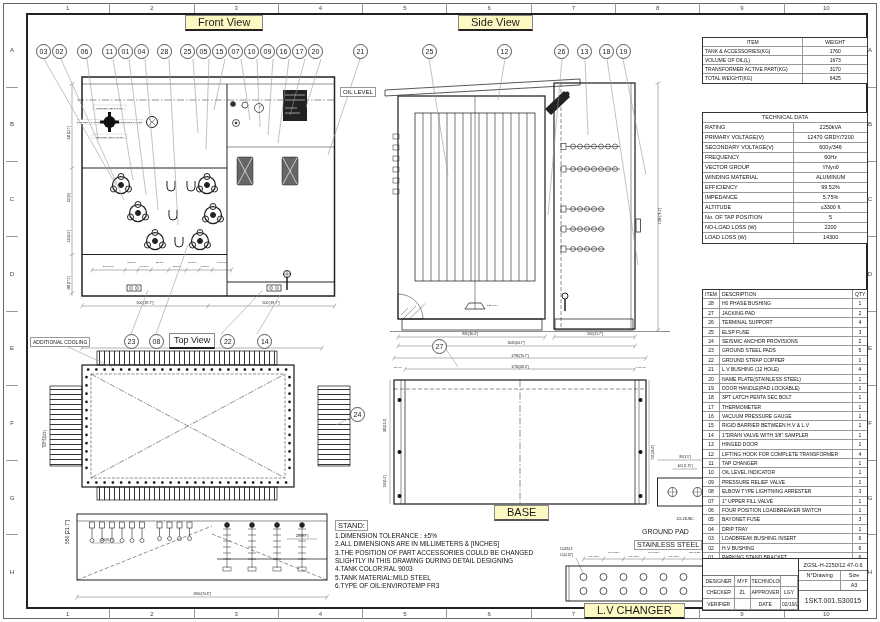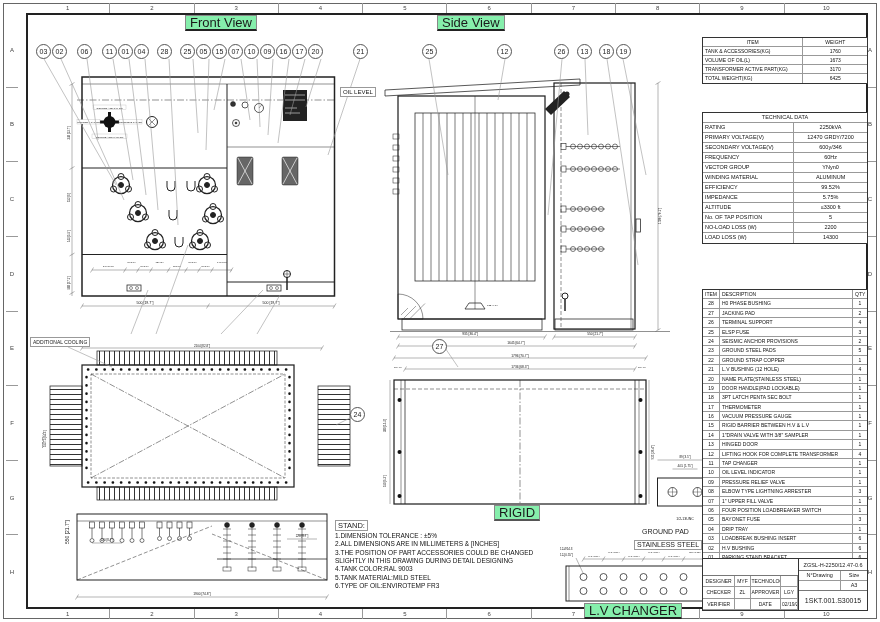--- a/index.html
+++ b/index.html
@@ -10,21 +10,21 @@
   
   .grid-top,.grid-bottom{position:absolute;left:26px;width:842px;height:10px;display:flex}
   .grid-top{top:3px}.grid-bottom{bottom:3px}
   .grid-top span,.grid-bottom span{flex:1;text-align:center;font-size:6px;line-height:10px;color:#444;border-right:1px solid #999}
   .grid-top span:last-child,.grid-bottom span:last-child{border-right:none}
   .grid-left,.grid-right{position:absolute;top:13px;height:596px;width:12px;display:flex;flex-direction:column}
   .grid-left{left:6px}.grid-right{right:4px}
   .grid-left span,.grid-right span{flex:1;display:flex;align-items:center;justify-content:center;font-size:6px;color:#444;border-bottom:1px solid #999}
   .grid-left span:last-child,.grid-right span:last-child{border-bottom:none}
   
-  .vtitle{position:absolute;border:1px solid #888;border-bottom:2px solid #222;padding:0 4px;font-size:13px;line-height:13px;background:#86efac;white-space:nowrap;z-index:5}
+  .vtitle{position:absolute;border:1px solid #888;border-bottom:2px solid #222;padding:0 12px;font-size:11px;line-height:13px;background:#fef9c3;white-space:nowrap;z-index:5}
   .vtitle-inline{border:1px solid #888;border-bottom:2px solid #222;padding:0 4px;font-size:9px;line-height:13px;background:#fff;white-space:nowrap;align-self:flex-start}
   .tag{position:absolute;border:1px solid #999;padding:0 2px;font-size:6px;line-height:8px;background:#fff;white-space:nowrap;z-index:5}
   .tag.tiny{font-size:5px}
   
   .balloon{width:15px;height:15px;border:1px solid #555;border-radius:50%;display:flex;align-items:center;justify-content:center;font-size:7px;flex:none;background:#fff;color:#222;z-index:4}
   .balloon-row{position:absolute;display:flex;z-index:4}
   .balloon-row .balloon{margin-left:1px}
   .balloon-row .balloon:first-child{margin-left:0}
   .fb .balloon:nth-child(3){margin-left:10px}
   .fb .balloon:nth-child(4){margin-left:10px}
@@ -180,21 +180,21 @@
           <line x1="557" y1="44" x2="560" y2="120"></line>
         <line x1="579" y1="44" x2="610" y2="250"></line>
           <line x1="595" y1="44" x2="618" y2="160"></line>
         <line x1="411" y1="324" x2="430" y2="352"></line>
           <line x1="330" y1="399" x2="308" y2="410"></line>
         <line x1="40" y1="332" x2="84" y2="352"></line>
       </g>
     </svg>
 
     <div class="vtitle" style="left:157px;top:0">Front View</div>
-    <div class="vtitle" style="left:409px;top:0">Side View</div>
+    <div class="vtitle" style="left:430px;top:0">Side View</div>
 
     <div class="balloon-row fb" style="left:8px;top:29px">
         <span class="balloon">03</span>
         <span class="balloon">02</span>
         <span class="balloon">06</span>
         <span class="balloon">11</span>
         <span class="balloon">01</span>
         <span class="balloon">04</span>
         <span class="balloon">28</span>
         <span class="balloon">25</span>
@@ -346,20 +346,27 @@
       <g font-size="5.5" fill="#111">
         <text transform="translate(26,155) rotate(-90)">348 [13.7"]</text>
         <text transform="translate(26,280) rotate(-90)">152 [6"]</text>
         <text transform="translate(26,360) rotate(-90)">143 [5.6"]</text>
         <text transform="translate(26,455) rotate(-90)">688 [27.1"]</text>
       </g>
     </svg>
 
     <div class="tag" style="left:312px;top:72px">OIL LEVEL</div>
 
+    <div class="balloon-row bb" style="left:96px;top:318px">
+      <span class="balloon">23</span>
+      <span class="balloon">08</span>
+      <span class="vtitle-inline">Top View</span>
+      <span class="balloon">22</span>
+      <span class="balloon">14</span>
+    </div>
 
     <div class="balloon-row sb" style="left:394px;top:29px">
         <span class="balloon">25</span>
         <span class="balloon">12</span>
         <span class="balloon">26</span>
         <span class="balloon">13</span>
         <span class="balloon">18</span>
         <span class="balloon">19</span>
       </div>
 
@@ -623,21 +630,21 @@
         <circle cx="523" cy="96" r="4"></circle>
           <circle cx="523" cy="200" r="4"></circle>
           <circle cx="523" cy="288" r="4"></circle>
       </g>
       <g font-size="5.5" fill="#111">
         <text transform="translate(14,160) rotate(-90)">380 [15.4"]</text>
         <text transform="translate(14,270) rotate(-90)">160 [6.3"]</text>
         <text transform="translate(550,215) rotate(-90)" font-size="6">925 [36.4"]</text>
       </g>
     </svg>
-    <div class="vtitle under" style="left:466px;top:490px">RIGID</div>
+    <div class="vtitle under" style="left:466px;top:490px">BASE</div>
 
     <svg class="view-svg" style="left:602px;top:437px;width:108px;height:76px" viewBox="0 0 216 152">
       <g stroke="#444" stroke-width="0.8">
           <line x1="55" y1="16" x2="165" y2="16"></line>
           <line x1="85" y1="34" x2="135" y2="34"></line>
           <line x1="180" y1="52" x2="180" y2="108"></line>
         </g>
       <text x="110" y="12" font-size="6" text-anchor="middle" fill="#111">89 [3.5"]</text>
       <text x="110" y="30" font-size="6" text-anchor="middle" fill="#111">44.5 [1.75"]</text>
       <g stroke="#222" fill="none">

